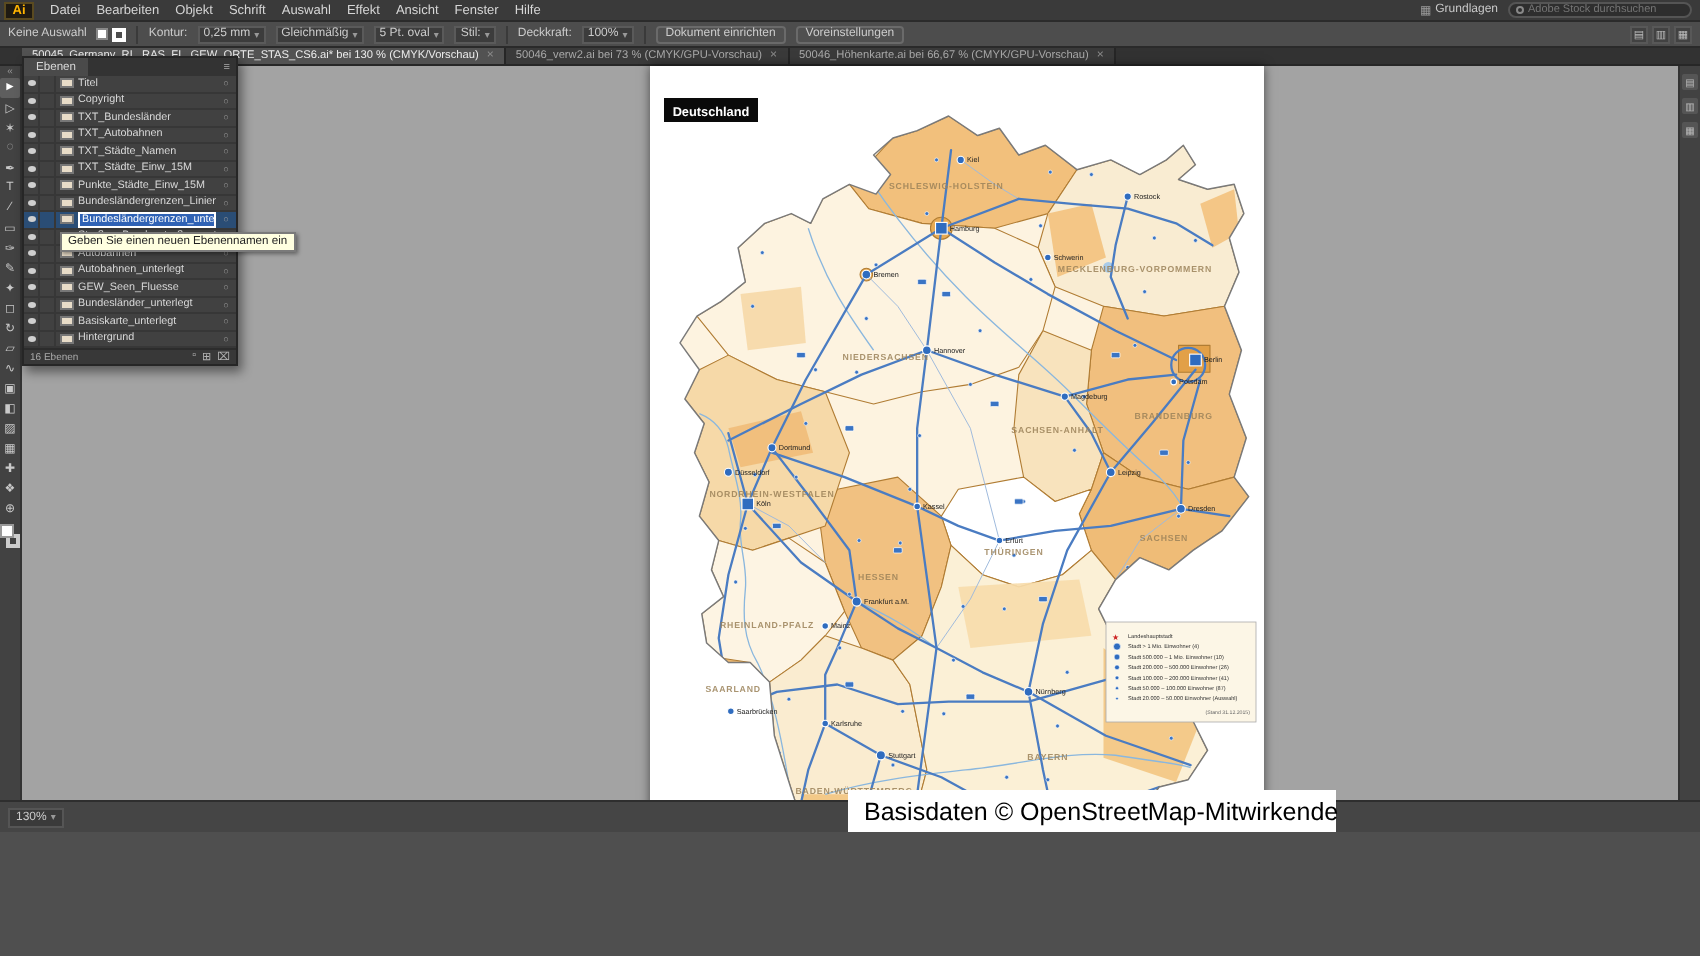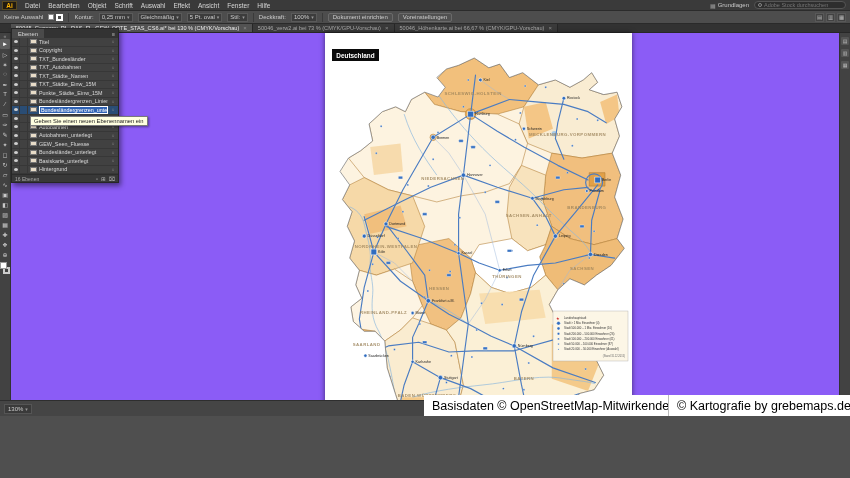--- a/index.html
+++ b/index.html
@@ -1,18 +1,18 @@
 <!DOCTYPE html>
 <html><head>
 <meta charset="utf-8">
 <style>
   *{box-sizing:border-box;margin:0;padding:0}
   html,body{width:850px;height:478px;overflow:hidden;background:#4f4f4f;
     font-family:"Liberation Sans",sans-serif;-webkit-user-select:none;user-select:none}
-  #app{position:relative;width:850px;height:416px;background:#8b5cf6;overflow:hidden}
+  #app{position:relative;width:850px;height:416px;background:#a3a3a3;overflow:hidden}
 
   
   .menubar{position:absolute;top:0;left:0;width:100%;height:11px;background:#3a3a3a;
     display:flex;align-items:center;color:#d6d6d6;font-size:6.5px;border-bottom:1px solid #2b2b2b}
   .ai-logo{width:15px;height:9px;margin:0 4px 0 2px;background:#1f1a12;color:#ffb400;
     font-weight:bold;font-size:6.5px;display:flex;align-items:center;justify-content:center;border:1px solid #5a4a20}
   .menu-item{padding:0 4px;white-space:nowrap;cursor:default}
   .menubar-right{margin-left:auto;display:flex;align-items:center;gap:5px;padding-right:4px}
   .workspace-btn{display:flex;align-items:center;gap:2px;font-size:6px;color:#c9c9c9}
   .ws-icon{font-size:6px;color:#9a9a9a}
@@ -682,15 +682,14 @@
   <div class="tooltip">Geben Sie einen neuen Ebenennamen ein</div>
 
   <div class="statusbar">
     <div class="zoom-field">
       <span>130%</span>
       <span class="chev">▾</span>
     </div>
   </div>
 
   <div class="overlay overlay-left">Basisdaten © OpenStreetMap-Mitwirkende</div>
-  <div class="overlay overlay-right">© Kartografie by grebemaps.de</div>
 
 </div>
 
 </body></html>

